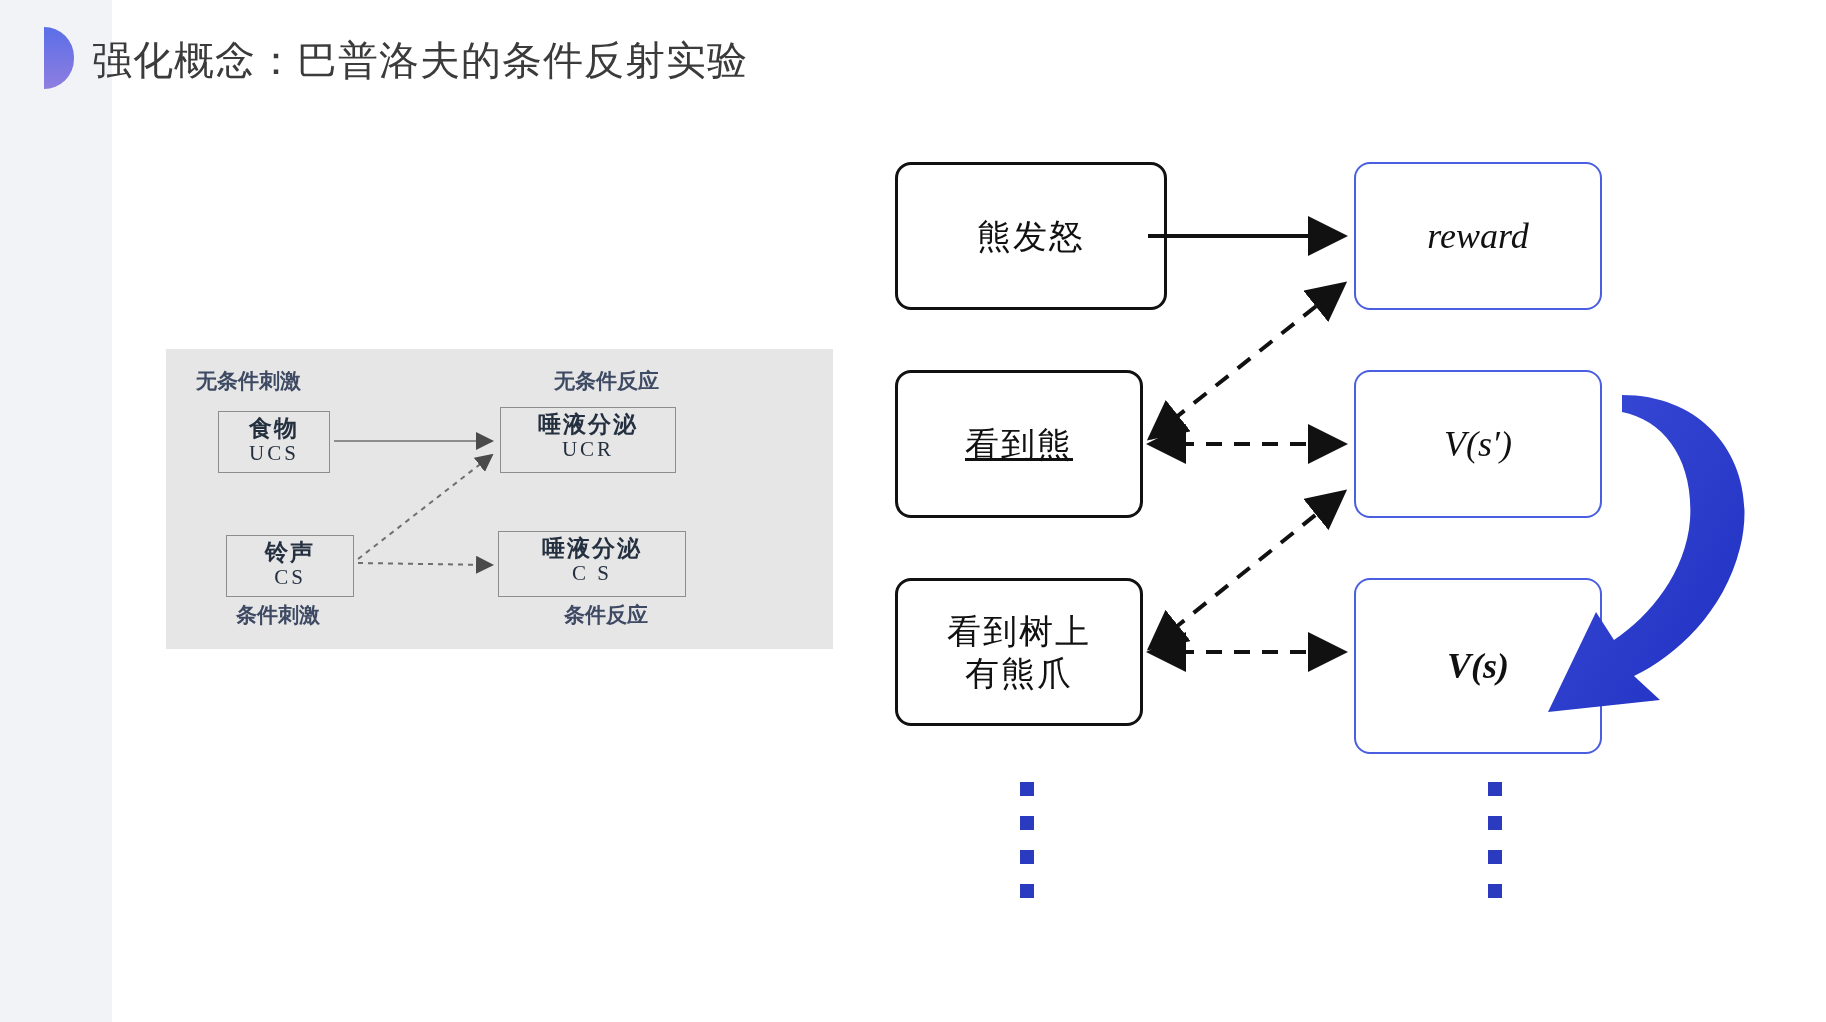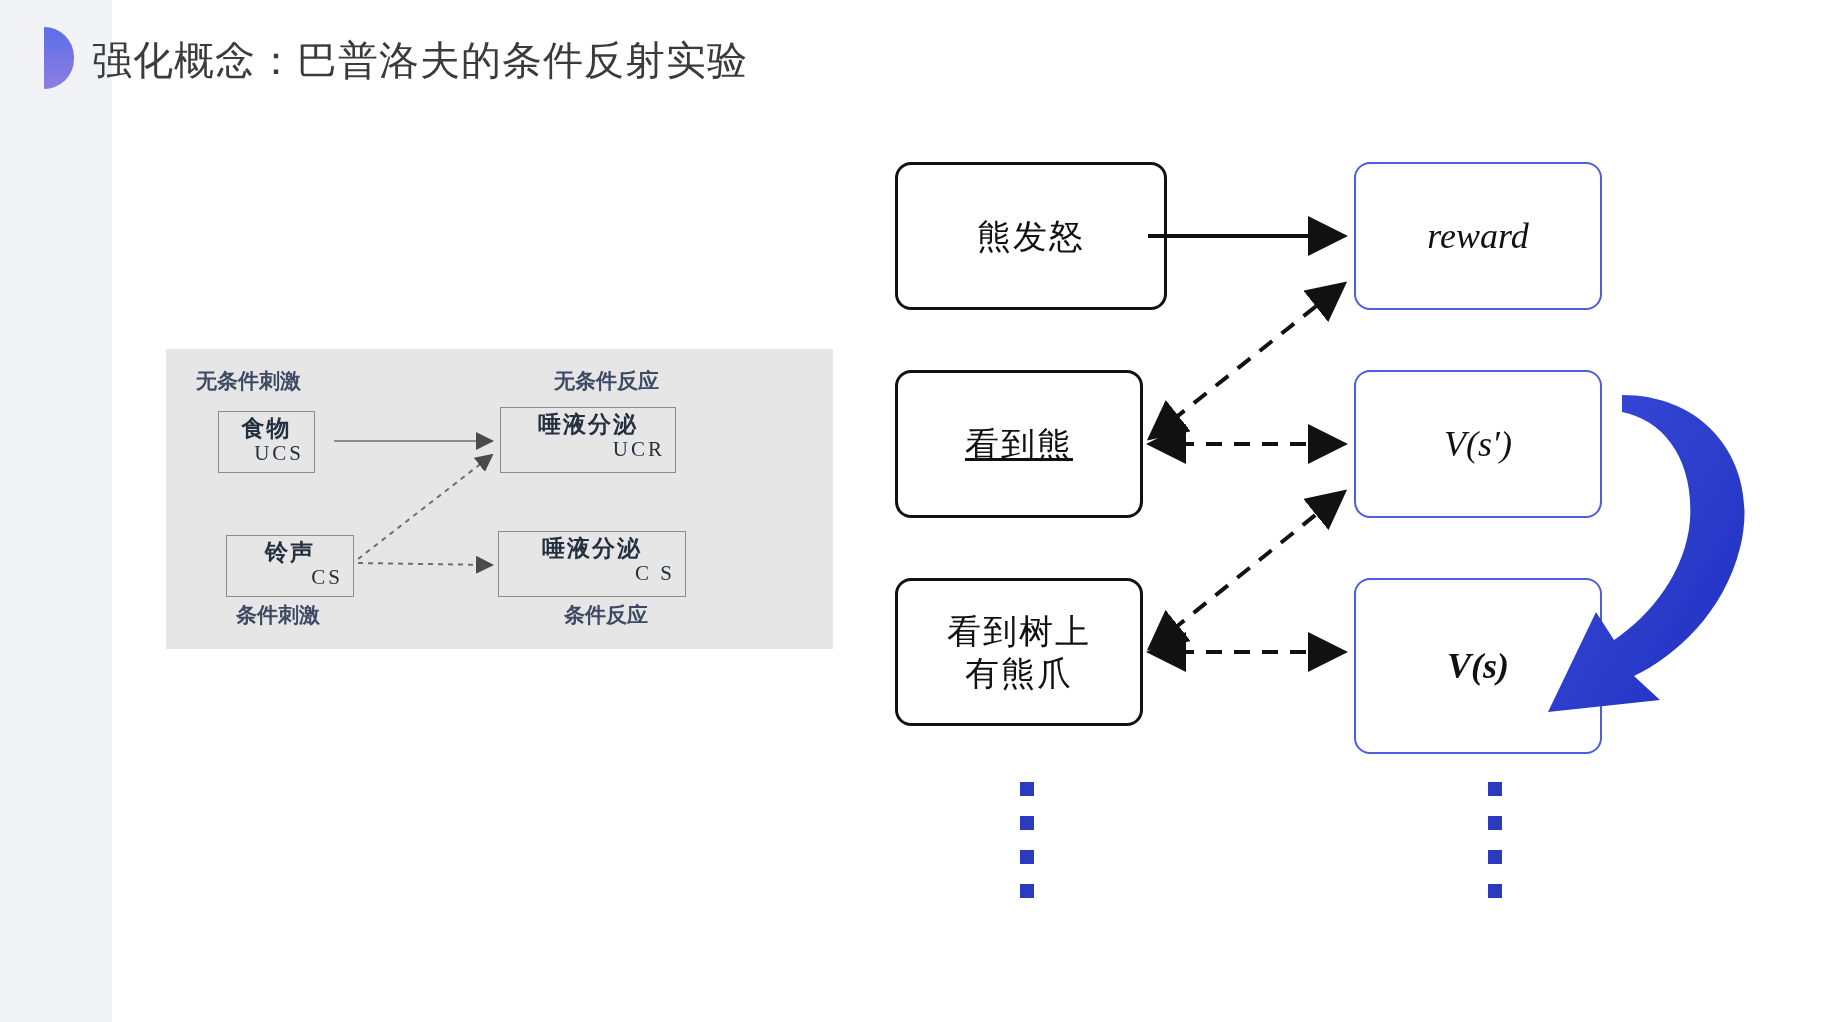--- a/index.html
+++ b/index.html
@@ -81,21 +81,20 @@
     font-size: 23px;
     font-weight: bold;
     letter-spacing: 2px;
     display: block;
   }
   .pav-box .en {
     font-size: 21px;
     letter-spacing: 3px;
     display: block;
     font-family: "Liberation Serif", serif;
-    text-align: right;
   }
   
   .node {
     position: absolute;
     box-sizing: border-box;
     border-radius: 16px;
     display: flex;
     align-items: center;
     justify-content: center;
     text-align: center;
@@ -146,21 +145,21 @@
 
   <div class="title-bullet"></div>
   <div class="title-text">强化概念：巴普洛夫的条件反射实验</div>
 
   <div class="pavlov">
     <div class="pav-label" style="left:30px; top:18px;">无条件刺激</div>
     <div class="pav-label" style="left:388px; top:18px;">无条件反应</div>
     <div class="pav-label" style="left:70px; top:252px;">条件刺激</div>
     <div class="pav-label" style="left:398px; top:252px;">条件反应</div>
 
-    <div class="pav-box" style="left:52px; top:62px; width:97px; height:62px;">
+    <div class="pav-box" style="left:52px; top:62px; width:112px; height:62px;">
       <span class="cn">食物</span>
       <span class="en">UCS</span>
     </div>
 
     <div class="pav-box" style="left:334px; top:58px; width:176px; height:66px;">
       <span class="cn">唾液分泌</span>
       <span class="en">UCR</span>
     </div>
 
     <div class="pav-box" style="left:60px; top:186px; width:128px; height:62px;">

